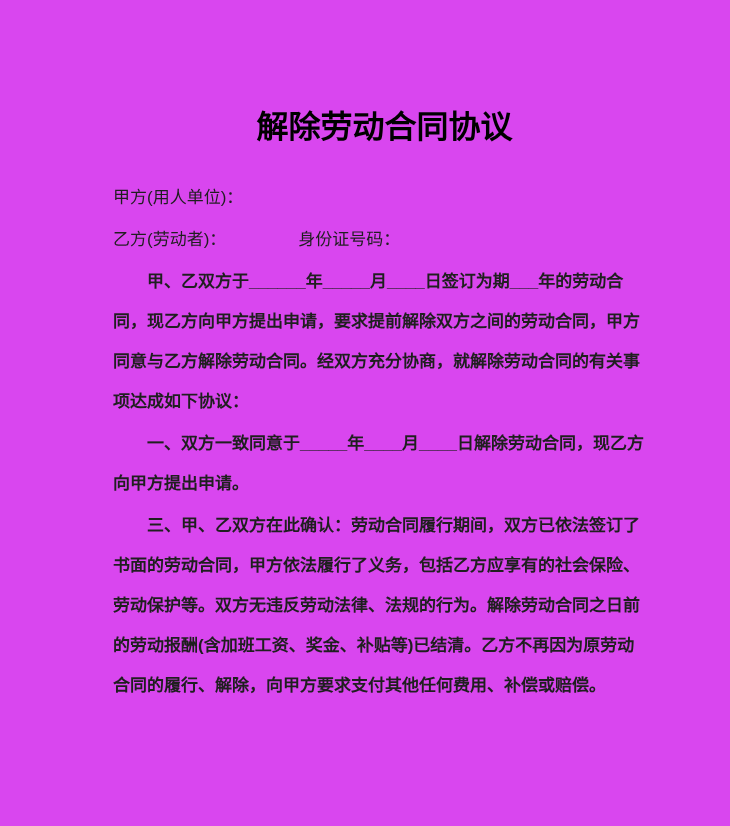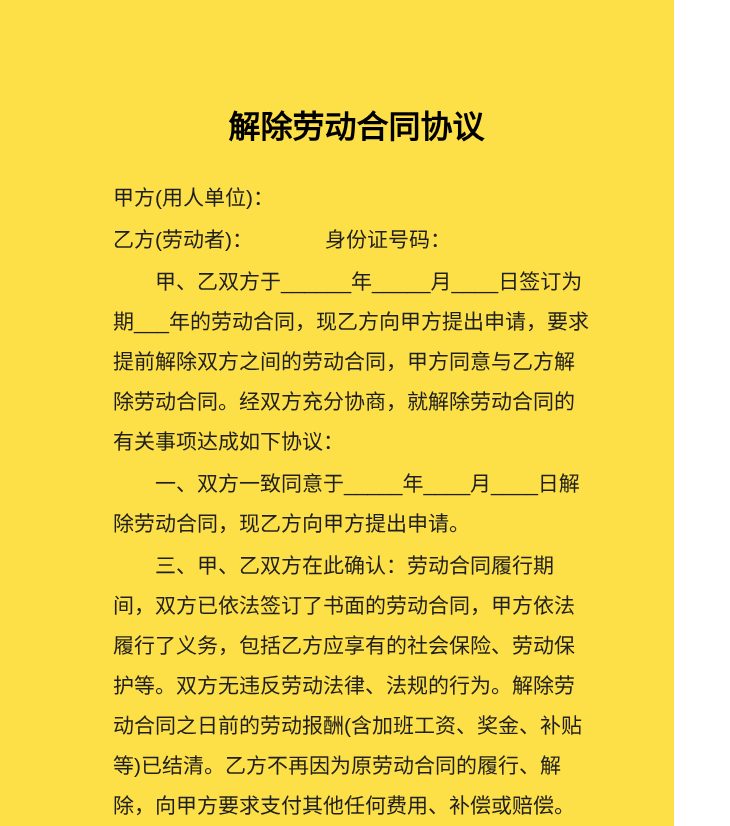--- a/index.html
+++ b/index.html
@@ -8,43 +8,44 @@
   }
   body {
     width: 730px;
     height: 826px;
     overflow: hidden;
     background: #ffffff;
     font-family: "Liberation Sans", "DejaVu Sans", sans-serif;
   }
   .page {
     position: relative;
-    width: 674px;
+    width: 730px;
     height: 826px;
-    background: #fde047;
+    background: #d946ef;
     overflow: hidden;
     box-sizing: border-box;
     padding: 108px 74px 0 113px;
   }
   .doc-title {
     font-size: 32px;
     line-height: 38px;
     font-weight: bold;
     text-align: center;
     color: #000000;
     margin: 0 0 32px 0;
   }
   .line {
-    font-size: 21px;
+    font-size: 17px;
     line-height: 40px;
     color: #1f1f1f;
     margin: 0 8px 2px 0;
   }
   .para {
     text-indent: 2em;
+    font-weight: bold;
   }
   .id-label {
     margin-left: 72px;
   }
 </style>
 </head>
 <body>
 
 <div class="page">
 

